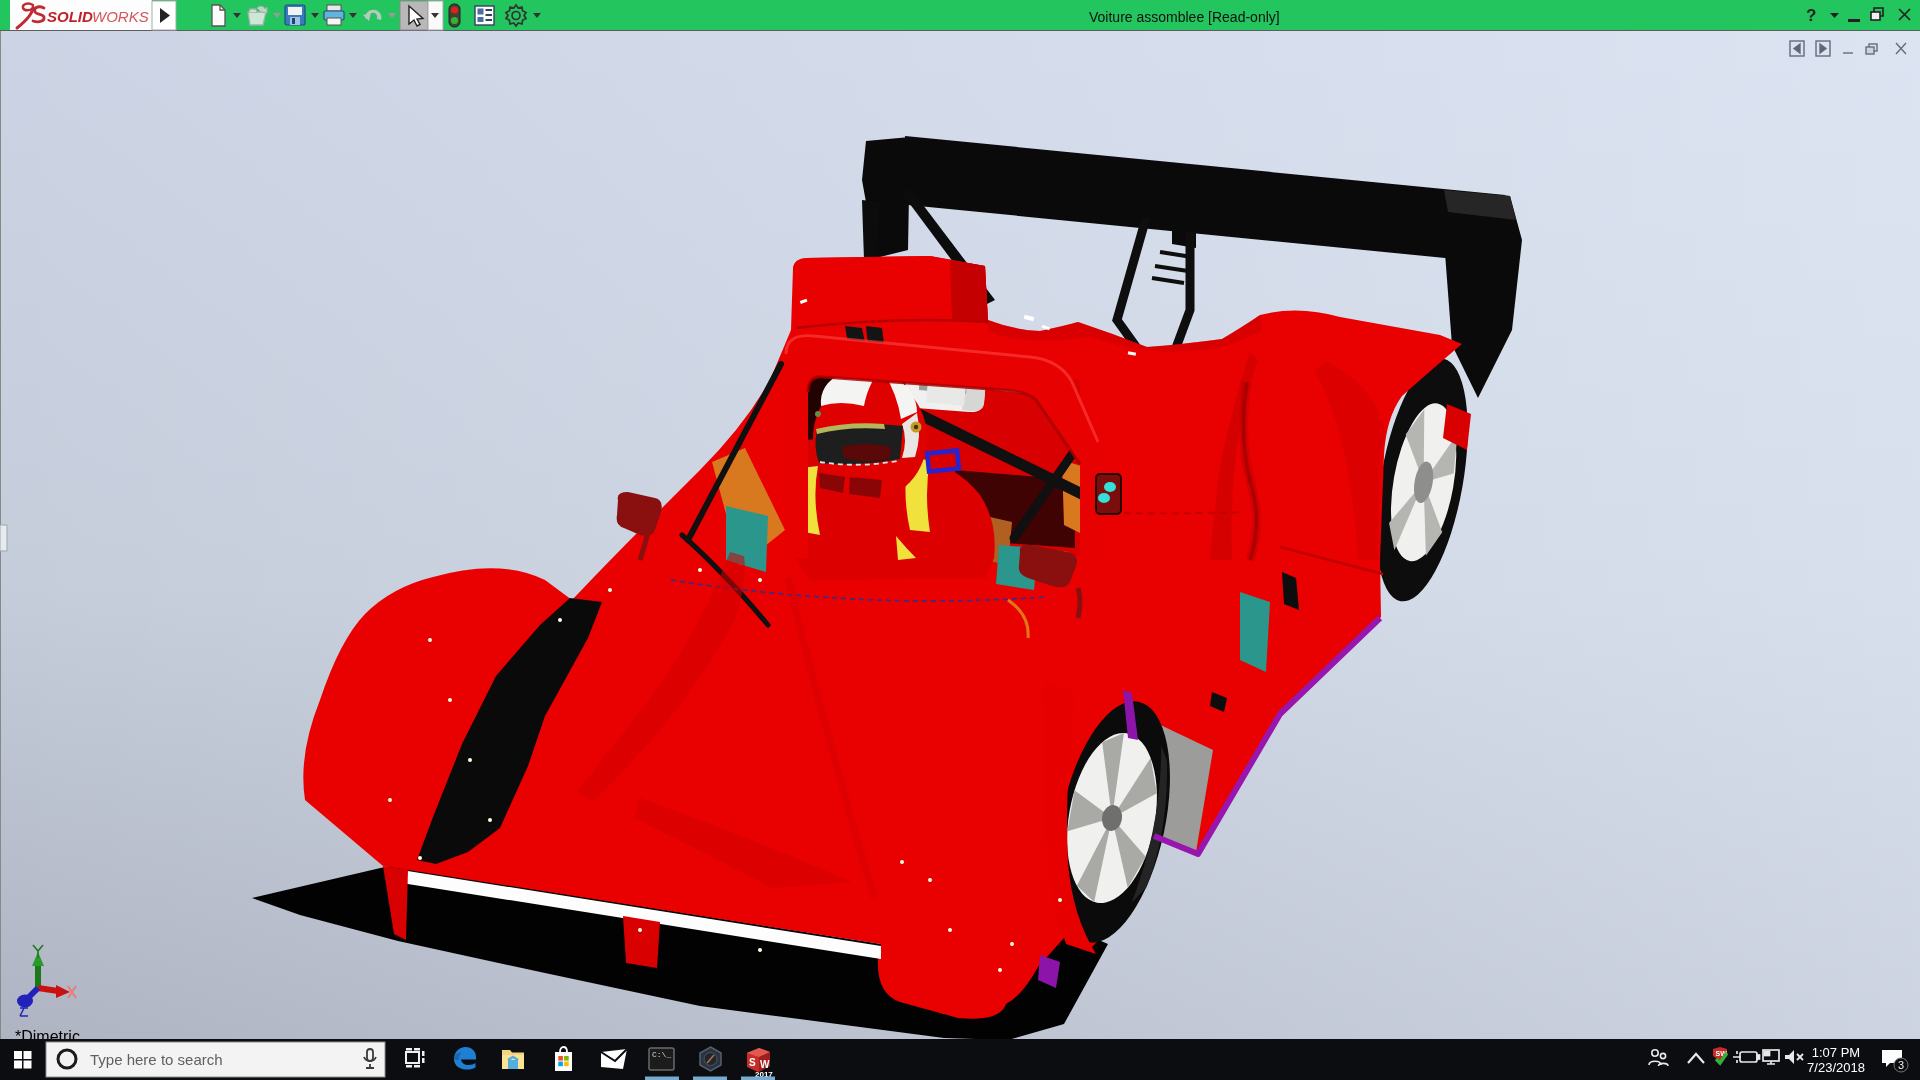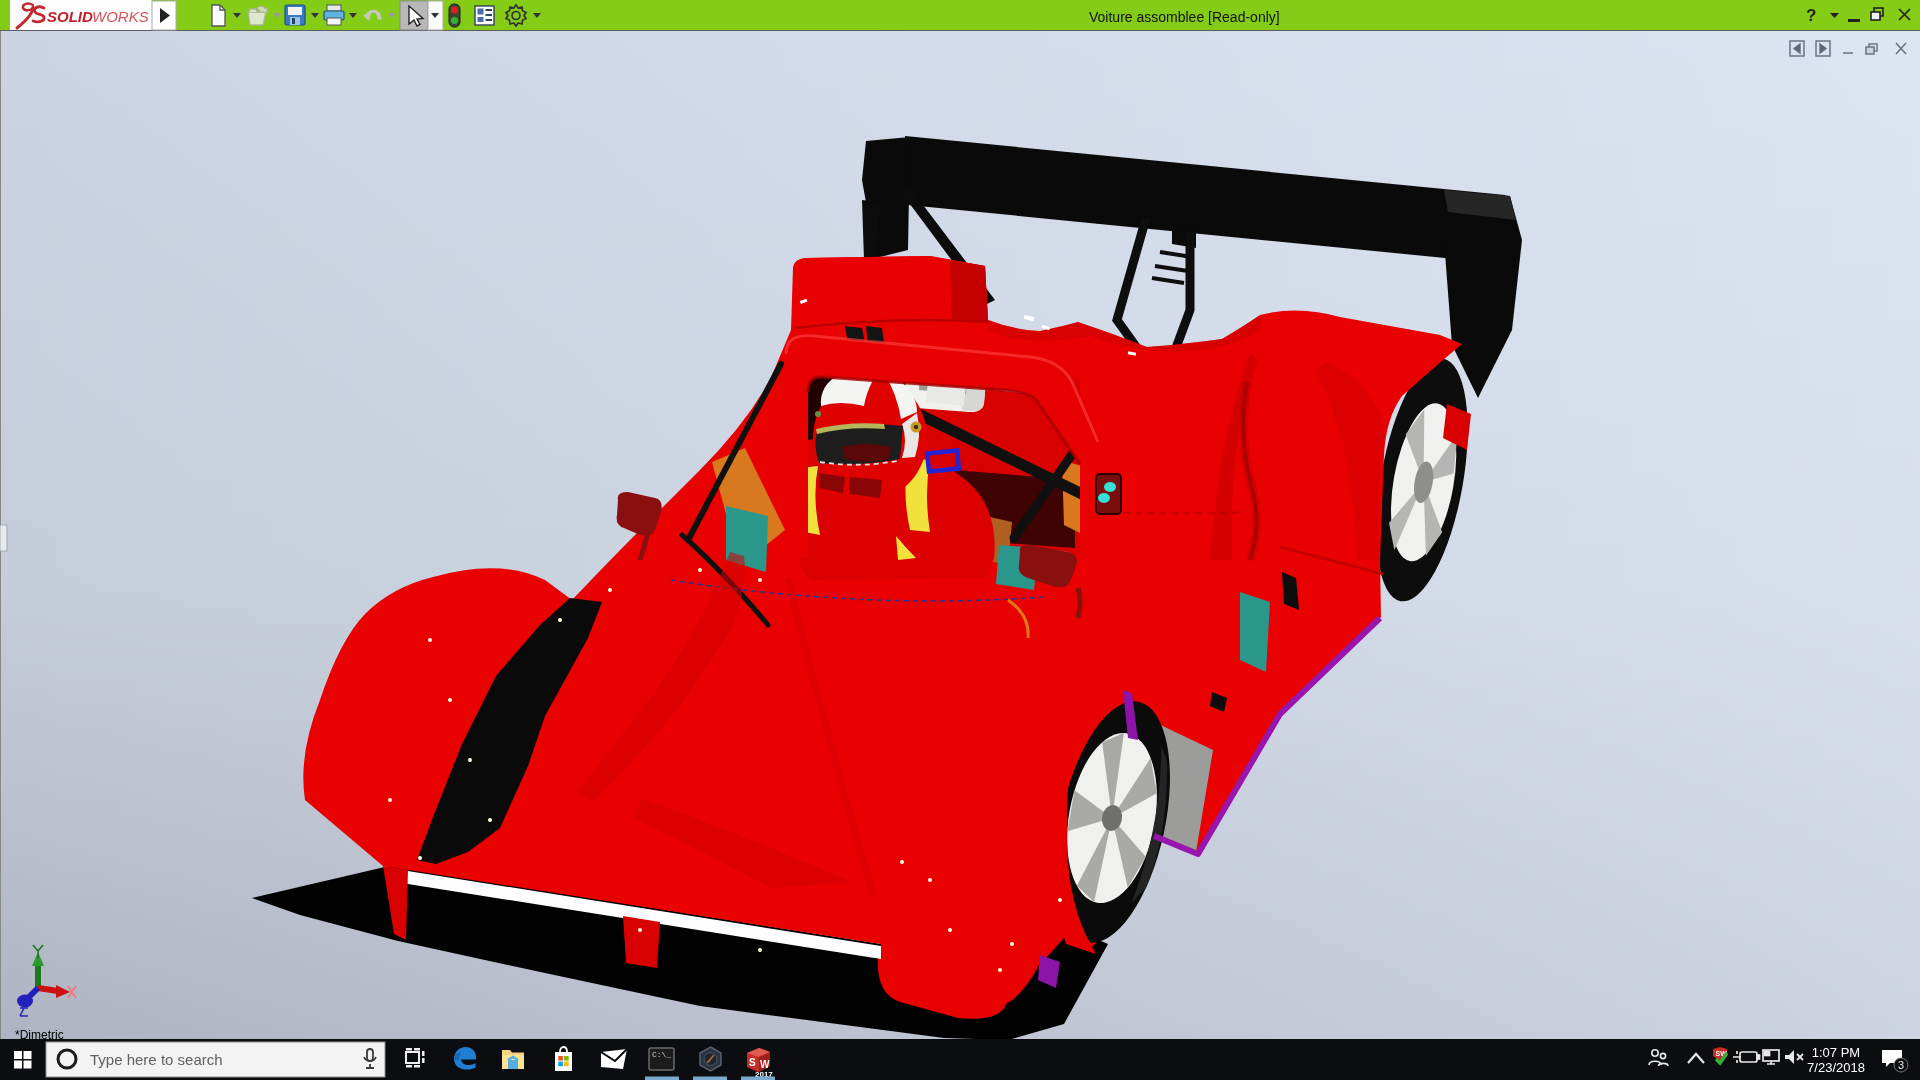--- a/index.html
+++ b/index.html
@@ -1,20 +1,20 @@
 <!DOCTYPE html>
 <html><head><meta charset="utf-8">
 <style>
 *{margin:0;padding:0;box-sizing:border-box}
 html,body{width:1920px;height:1080px;overflow:hidden;font-family:"Liberation Sans",sans-serif}
-#titlebar{position:absolute;left:0;top:0;width:1920px;height:31px;background:#84cc16;border-bottom:1px solid #5c5c5c;z-index:30}
+#titlebar{position:absolute;left:0;top:0;width:1920px;height:31px;background:#22c55e;border-bottom:1px solid #5c5c5c;z-index:30}
 #viewport{position:absolute;left:0;top:31px;width:1920px;height:1008px;background-image:linear-gradient(90deg,rgba(238,244,255,0) 0%,rgba(236,243,255,0.50) 100%),linear-gradient(180deg,#ccd3e4 0%,#c5ccda 55%,#aeb4c2 100%);border-left:1px solid #888}
 #carsvg{position:absolute;left:0;top:0;width:1920px;height:1080px;z-index:5}
 #taskbar{position:absolute;left:0;top:1039px;width:1860px;height:41px;background:#3b82f6;z-index:40}
-#dimetric{position:absolute;left:15px;top:1028px;color:#000;font-size:12px;z-index:6}
+#dimetric{position:absolute;left:15px;top:1028px;color:#000;font-size:16px;z-index:6}
 #ttext{position:absolute;left:1089px;top:9px;font-size:14px;color:#111}
 </style></head>
 <body>
 <div id="viewport"></div>
 <svg id="carsvg" viewBox="0 0 1920 1080">
 
 <path d="M252,898 L389,866 L881,944 L1075,930 L1108,944 L1064,1024 L1008,1040 L944,1038 L700,1006 L545,973 L398,941 L300,915 Z" fill="#020202"></path>
 
 <g transform="rotate(10 1422 480)">
  <ellipse cx="1422" cy="480" rx="41" ry="123" fill="#0d0d0d"></ellipse>

